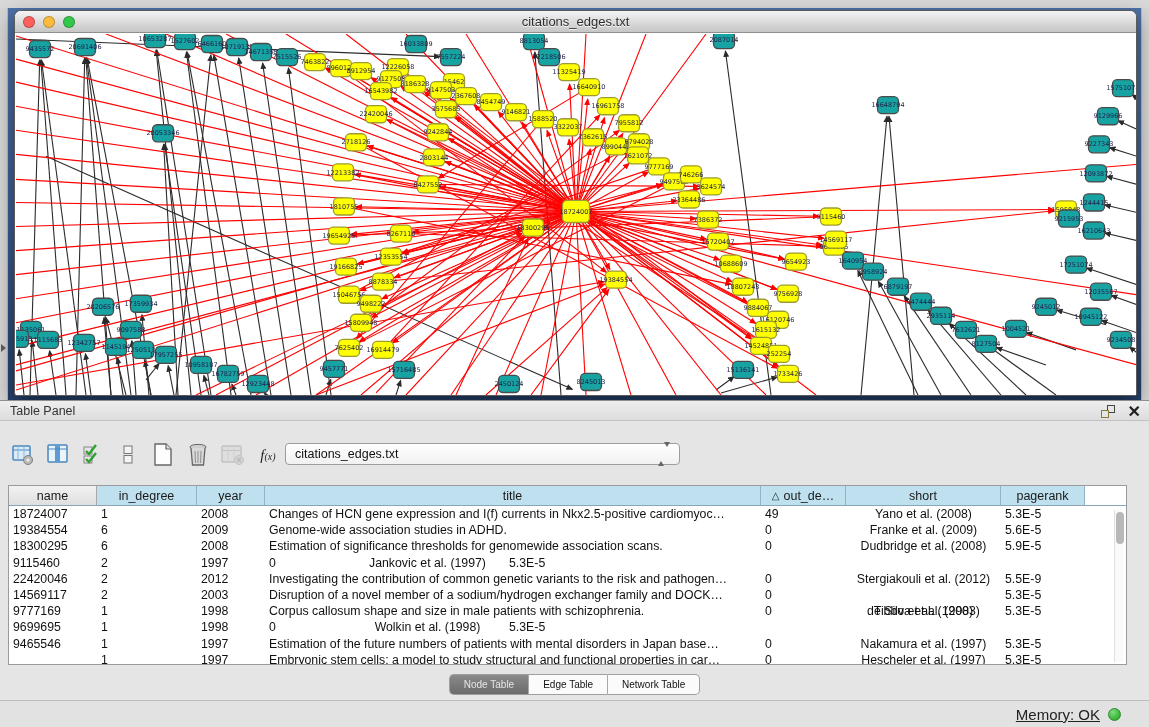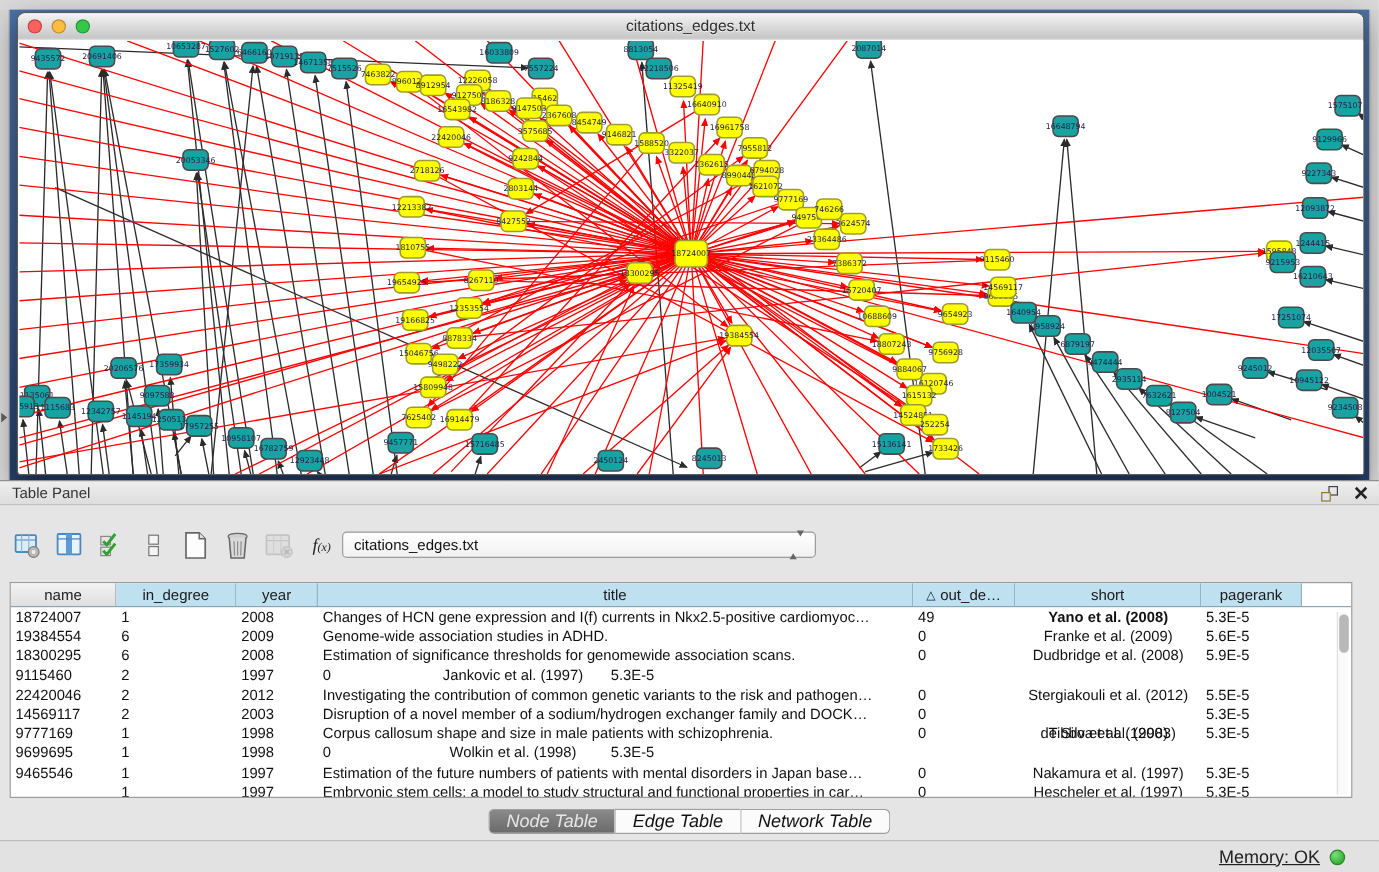--- a/index.html
+++ b/index.html
@@ -56,22 +56,22 @@
   .hcell.first { background:linear-gradient(180deg,#f2f2f2,#dfdfdf); border-right:1px solid #aaa; }
   .sort-glyph { font-size:10px; margin-right:4px; color:#123; }
   #tp-body { position:relative; }
   .trow { display:flex; height:16.2px; align-items:center; }
   .tcell { font-size:12.3px; color:#111; overflow:hidden; white-space:nowrap; padding:0 4px; }
   .tcell.center { text-align:center; }
   #tp-scrollbar { position:absolute; right:3px; top:24px; width:9px; height:152px; background:#fafafa; border-left:1px solid #e0e0e0; }
   #tp-thumb { position:absolute; left:0.5px; top:2px; width:8px; height:32px; background:#b8b8b8; border-radius:5px; }
 
   #tp-tabs { left:0; top:271px; width:1149px; height:26px; display:flex; align-items:center; justify-content:center; }
-  .seg { height:21px; display:flex; align-items:center; justify-content:center; font-size:15px; padding:0 14px;
-    border-top:1px solid #9f9f9f; border-bottom:1px solid #9f9f9f; background:#fbfbfb; color:#111; cursor:pointer;font-style:italic; }
+  .seg { height:21px; display:flex; align-items:center; justify-content:center; font-size:10px; padding:0 14px;
+    border-top:1px solid #9f9f9f; border-bottom:1px solid #9f9f9f; background:#fbfbfb; color:#111; cursor:pointer; }
   .seg.selected { background:linear-gradient(180deg,#8a8a8a,#6b6b6b); color:#e6e6e6; }
   .seg.first { border-left:1px solid #9f9f9f; border-radius:5px 0 0 5px; }
   .seg.last  { border-right:1px solid #9f9f9f; border-radius:0 5px 5px 0; }
   .seg + .seg { border-left:1px solid #a8a8a8; }
 
   #status-bar { left:0; top:700px; width:1149px; height:27px; background:#e2e2e2; border-top:1px solid #bcbcbc;
     display:flex; align-items:center; justify-content:flex-end; }
   #memory-label { font-size:15px; color:#222; margin-right:8px;text-decoration:underline; }
   #memory-dot { width:13px; height:13px; border-radius:50%; background:radial-gradient(circle at 35% 30%,#7ede7e,#36b336 70%); border:1px solid #2a872a; margin-right:28px; }
 
@@ -884,21 +884,21 @@
             <span>pagerank</span>
           </div>
         </div>
       <div id="tp-body">
           <div class="trow">
             <div class="tcell" style="width: 88px;">18724007</div>
             <div class="tcell" style="width: 100px;">1</div>
             <div class="tcell" style="width: 68px;">2008</div>
             <div class="tcell" style="width: 496px;">Changes of HCN gene expression and I(f) currents in Nkx2.5-positive cardiomyoc…</div>
             <div class="tcell" style="width: 85px;">49</div>
-            <div class="tcell center" style="width: 155px; font-weight: bold;">Yano et al. (2008)</div>
+            <div class="tcell center" style="width: 155px;">Yano et al. (2008)</div>
             <div class="tcell" style="width: 84px;">5.3E-5</div>
           </div>
           <div class="trow">
             <div class="tcell" style="width: 88px;">19384554</div>
             <div class="tcell" style="width: 100px;">6</div>
             <div class="tcell" style="width: 68px;">2009</div>
             <div class="tcell" style="width: 496px;">Genome-wide association studies in ADHD.</div>
             <div class="tcell" style="width: 85px;">0</div>
             <div class="tcell center" style="width: 155px;">Franke et al. (2009)</div>
             <div class="tcell" style="width: 84px;">5.6E-5</div>
@@ -920,21 +920,21 @@
             <div class="tcell center" style="width: 155px;">Jankovic et al. (1997)</div>
             <div class="tcell" style="width: 84px;">5.3E-5</div>
           </div>
           <div class="trow">
             <div class="tcell" style="width: 88px;">22420046</div>
             <div class="tcell" style="width: 100px;">2</div>
             <div class="tcell" style="width: 68px;">2012</div>
             <div class="tcell" style="width: 496px;">Investigating the contribution of common genetic variants to the risk and pathogen…</div>
             <div class="tcell" style="width: 85px;">0</div>
             <div class="tcell center" style="width: 155px;">Stergiakouli et al. (2012)</div>
-            <div class="tcell" style="width: 84px;">5.5E-5</div>
+            <div class="tcell" style="width: 84px;">5.5E-9</div>
           </div>
           <div class="trow">
             <div class="tcell" style="width: 88px;">14569117</div>
             <div class="tcell" style="width: 100px;">2</div>
             <div class="tcell" style="width: 68px;">2003</div>
             <div class="tcell" style="width: 496px;">Disruption of a novel member of a sodium/hydrogen exchanger family and DOCK…</div>
             <div class="tcell" style="width: 85px;">0</div>
             <div class="tcell center" style="width: 155px; margin-top: 31px;">de Silva et al. (2003)</div>
             <div class="tcell" style="width: 84px;">5.3E-5</div>
           </div>

